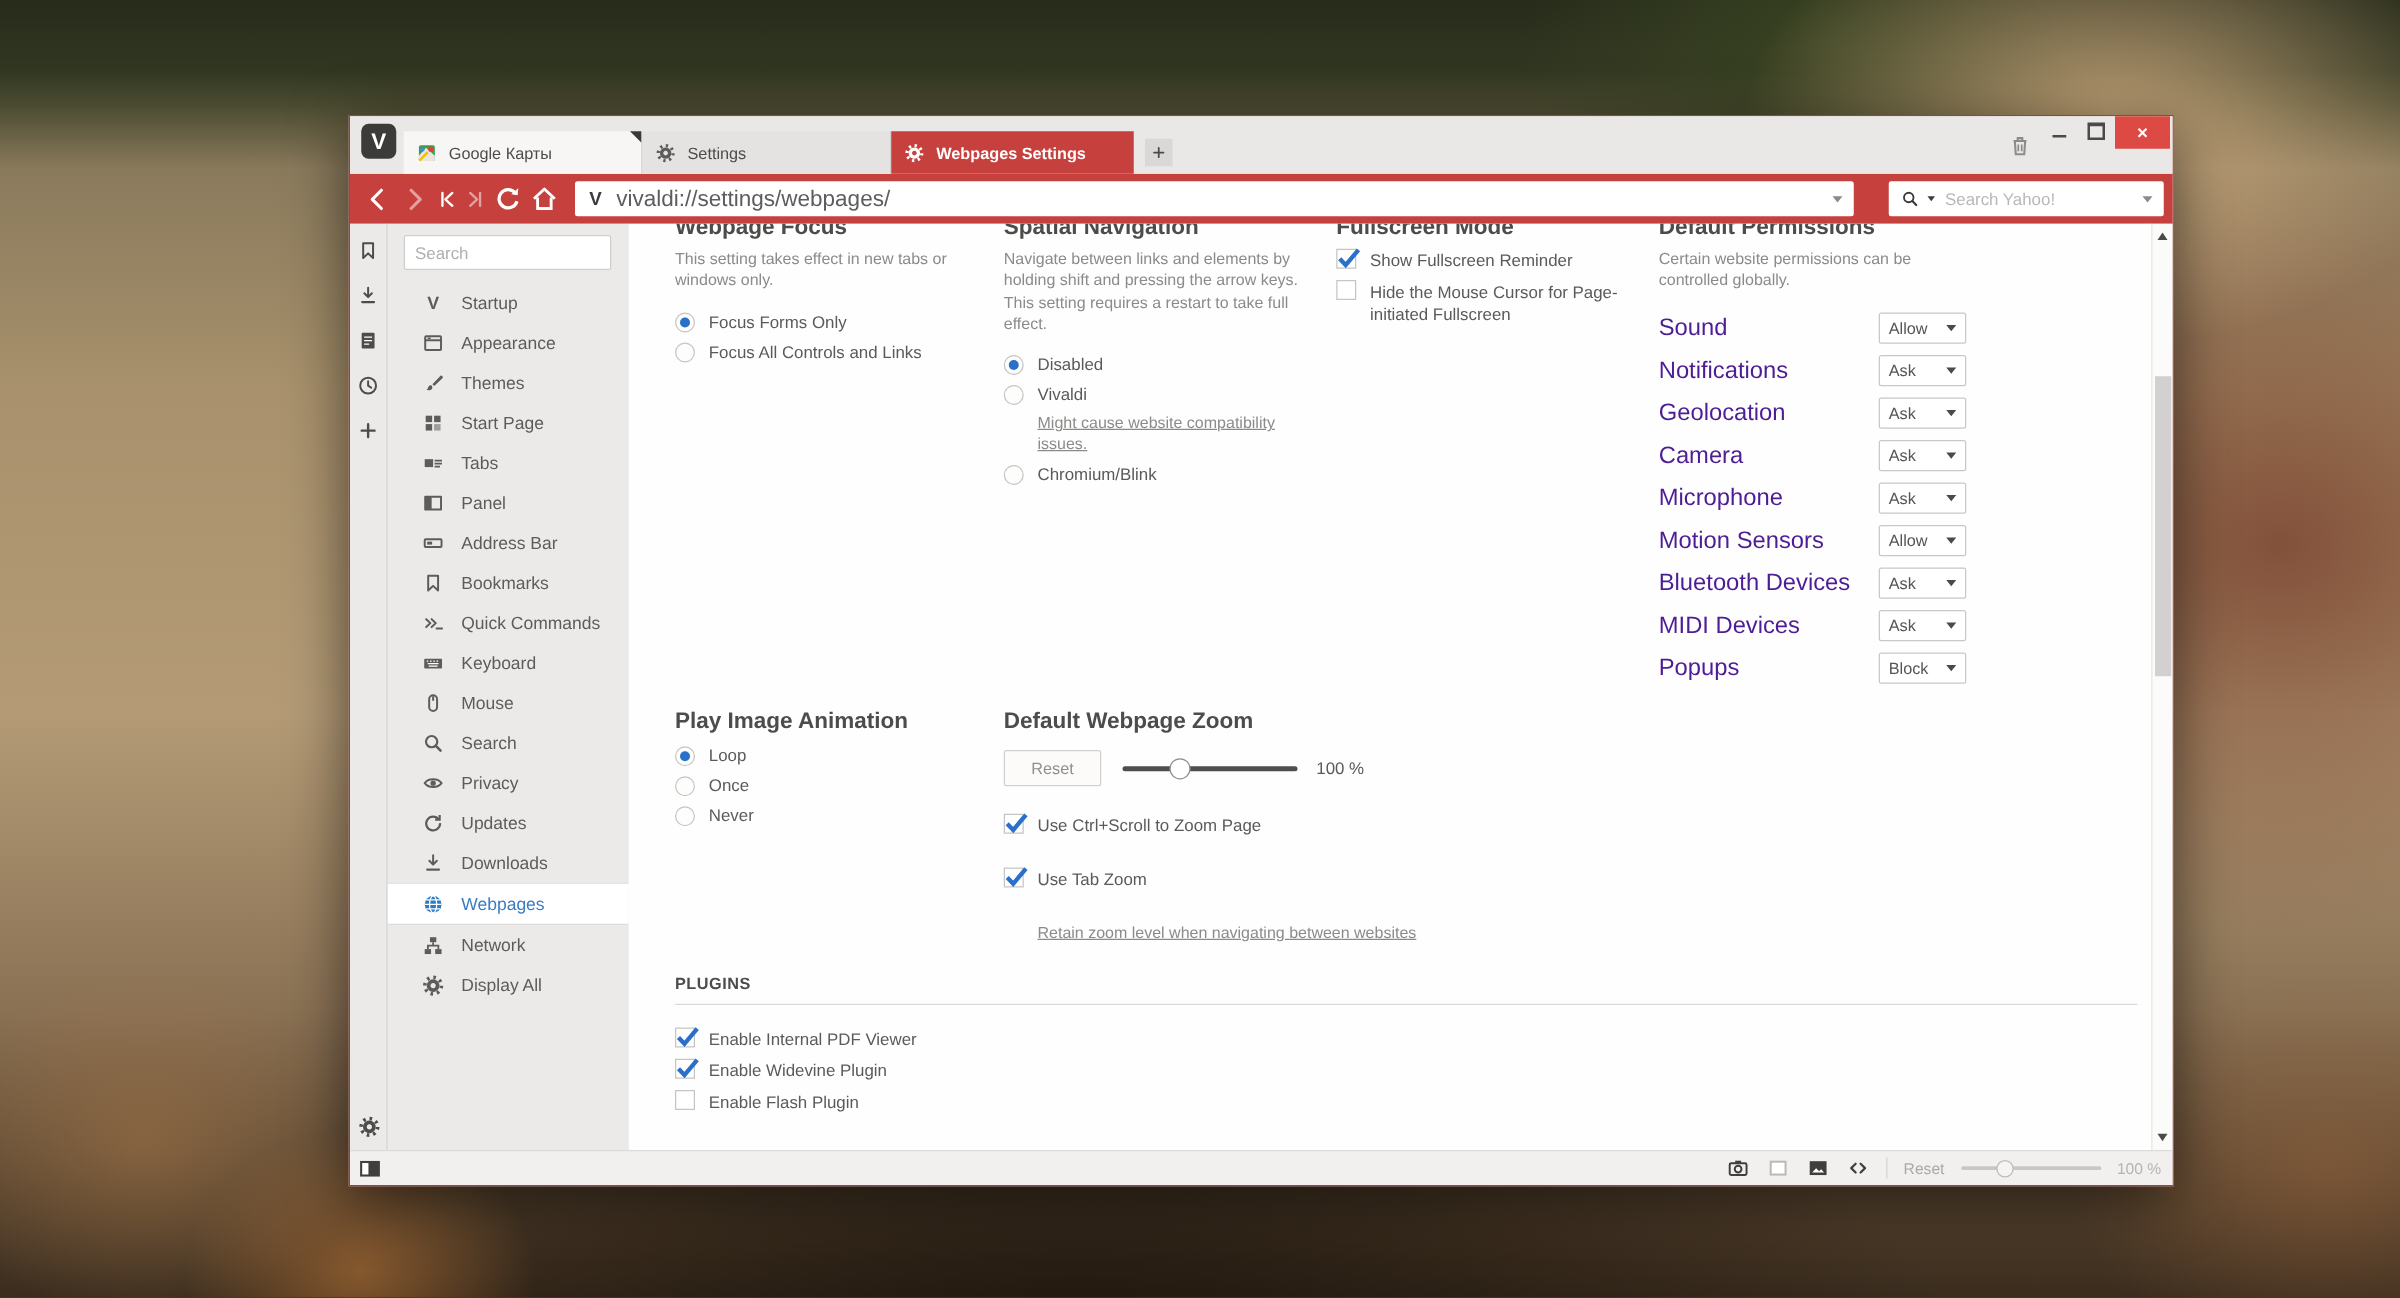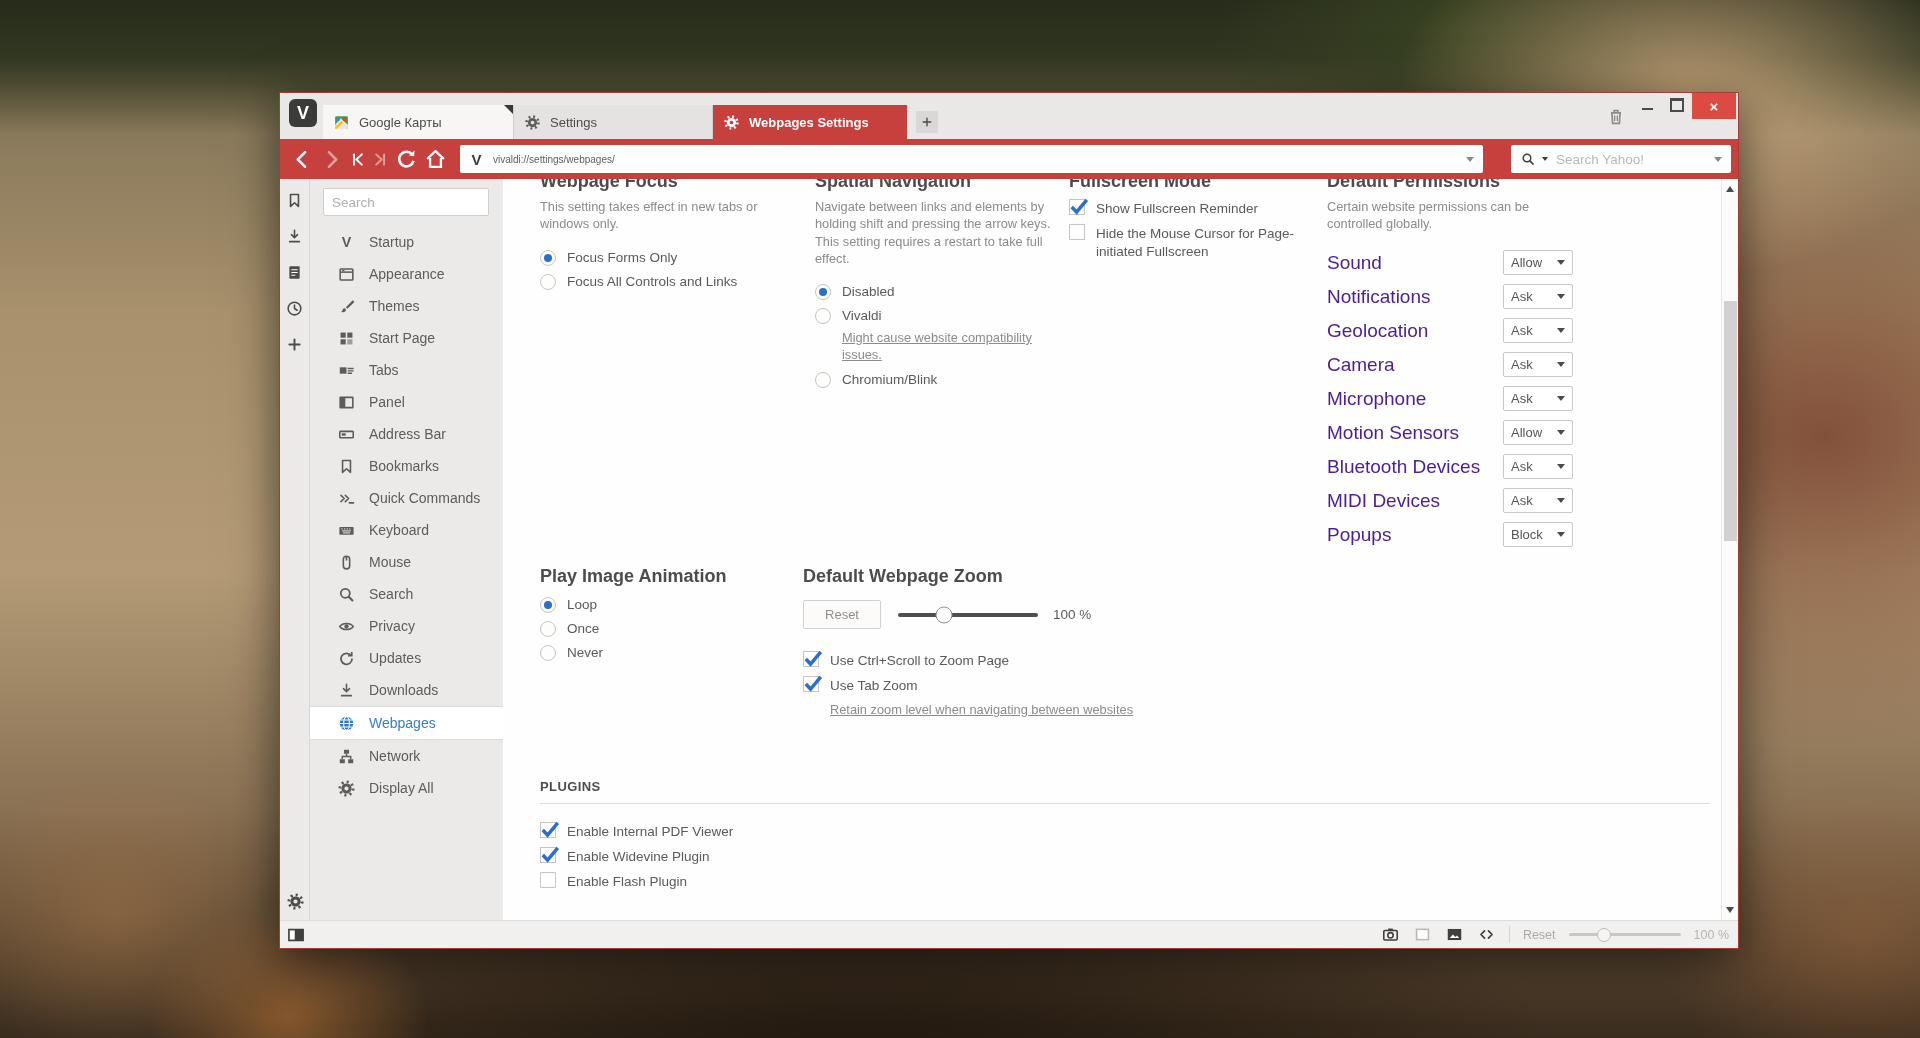--- a/index.html
+++ b/index.html
@@ -50,21 +50,21 @@
 
   
   .addressbar { height:40px; flex:none; background:#c6403e; display:flex; align-items:center; padding:0 7px 0 10px; gap:4px; }
   .navbtn { width:25px; height:25px; flex:none; }
   .navbtn.dim { opacity:.5; }
   .navbtn.narrow { width:19px; }
   .urlfield { flex:1; height:28px; margin-left:8px; background:#fff; border-radius:2px;
     display:flex; align-items:center; padding:0 9px; gap:9px; }
   .urlfav { width:15px; height:15px; display:flex; align-items:center; justify-content:center;
     color:#3b3b39; font-weight:700; font-size:15px; }
-  .urltext { flex:1; font-size:10px; color:#5d5d5b; white-space:nowrap; overflow:hidden; }
+  .urltext { flex:1; font-size:18px; color:#5d5d5b; white-space:nowrap; overflow:hidden; }
   .caret { width:0; height:0; border-left:4.5px solid transparent; border-right:4.5px solid transparent;
     border-top:5.5px solid #8a8a88; flex:none; }
   .searchfield { width:220px; height:28px; flex:none; margin-left:24px; background:#fff; border-radius:2px;
     display:flex; align-items:center; padding:0 9px; gap:6px; }
   .searchfield .mag { width:16px; height:16px; flex:none; }
   .searchfield .minicaret { width:0; height:0; border-left:3.5px solid transparent; border-right:3.5px solid transparent; border-top:4.5px solid #3b3b39; margin-right:2px; }
   .searchph { flex:1; font-size:13.5px; color:#b9b8b6; white-space:nowrap; overflow:hidden; }
 
   
   .main { flex:1; display:flex; min-height:0; }
@@ -89,21 +89,21 @@
     border-left:4.5px solid transparent; border-right:4.5px solid transparent; border-bottom:6px solid #4a4a48; }
   .sb-down { position:absolute; bottom:7px; left:4px; width:0; height:0;
     border-left:4.5px solid transparent; border-right:4.5px solid transparent; border-top:6px solid #4a4a48; }
   .sb-thumb { position:absolute; top:122px; left:2px; width:13px; height:240px; background:#d2d1cf; }
 
   
   .sec { position:absolute; }
   .sec .h { font-size:18px; color:#4c4c4a; font-weight:600; margin-bottom:6px; }
   .sec .d { font-size:12.8px; color:#8c8b89; line-height:1.35; margin-bottom:13px; }
   #sec-focus    { left:37px;  top:-8px; width:245px; }
-  #sec-spatial  { left:312px; top:-8px; width:252px; }
+  #sec-spatial  { left:300px; top:-8px; width:252px; }
   #sec-fullscr  { left:566px; top:-8px; width:250px; }
   #sec-perms    { left:824px; top:-8px; width:246px; }
   #sec-anim     { left:37px;  top:387px; width:240px; }
   #sec-zoom     { left:300px; top:387px; width:500px; }
   #sec-plugins  { left:37px;  top:600px; width:1170px; }
 
   .radiorow { display:flex; align-items:center; gap:11px; min-height:24px; }
   .radio { width:16px; height:16px; border-radius:50%; background:#fdfdfc; border:1px solid #c6c5c3; flex:none; position:relative; }
   .radio.on::after { content:""; position:absolute; left:3px; top:3px; width:8px; height:8px; border-radius:50%; background:#2a6fc9; }
   .olabel { font-size:13.5px; color:#5a5a58; line-height:1.3; }
@@ -121,21 +121,21 @@
   .pselect .pval { font-size:13px; color:#555; }
   .pselect .pcaret { width:0; height:0; border-left:4px solid transparent; border-right:4px solid transparent; border-top:5px solid #4a4a48; }
 
   .zoomrow { display:flex; align-items:center; margin-top:13px; }
   .resetbtn { width:78px; height:29px; background:#fcfbfa; border:1px solid #d2d1cf; border-radius:2px;
     font-size:13px; color:#8f8f8d; font-family:"Liberation Sans",sans-serif; }
   .zslider { position:relative; width:140px; height:4px; background:#4e4e4c; border-radius:2px; margin-left:17px; }
   .zslider .knob { position:absolute; top:50%; transform:translate(-50%,-50%); width:17px; height:17px;
     border-radius:50%; background:#fff; border:1px solid #8f8f8d; }
   .zoomval { font-size:13.5px; color:#5a5a58; margin-left:15px; }
-  .zoomchecks { margin-top:21px; display:flex; flex-direction:column; }
+  .zoomchecks { margin-top:21px; display:flex; flex-direction:column;gap:18px; }
 
   .plugdivider { height:1px; background:#dbdad8; margin:9px 0 17px 0; }
   #sec-plugins .h { font-size:13px; font-weight:700; letter-spacing:.4px; }
 
   
   .statusbar { height:28px; flex:none; background:#f1f0ee; border-top:1px solid #dddcda;
     display:flex; align-items:center; padding:0 9px 0 6px; }
   .statusleft { width:20px; height:20px; }
   .statusright { margin-left:auto; display:flex; align-items:center; gap:13px; }
   .sico { width:19px; height:19px; }

